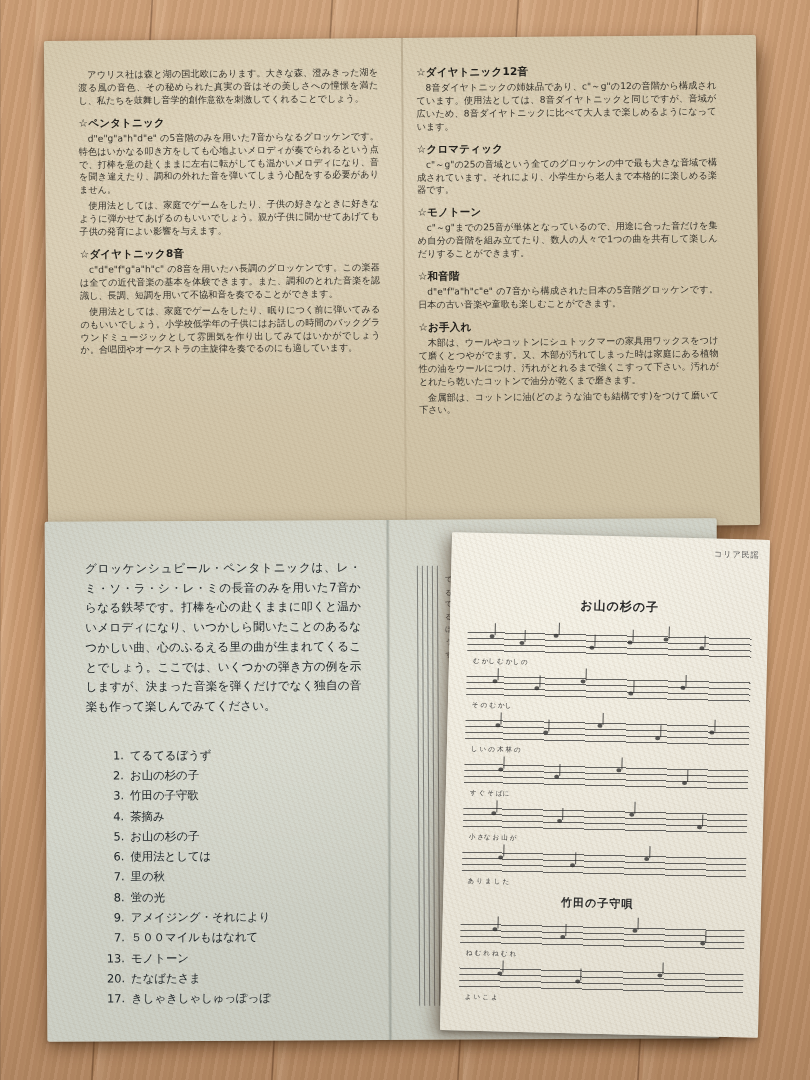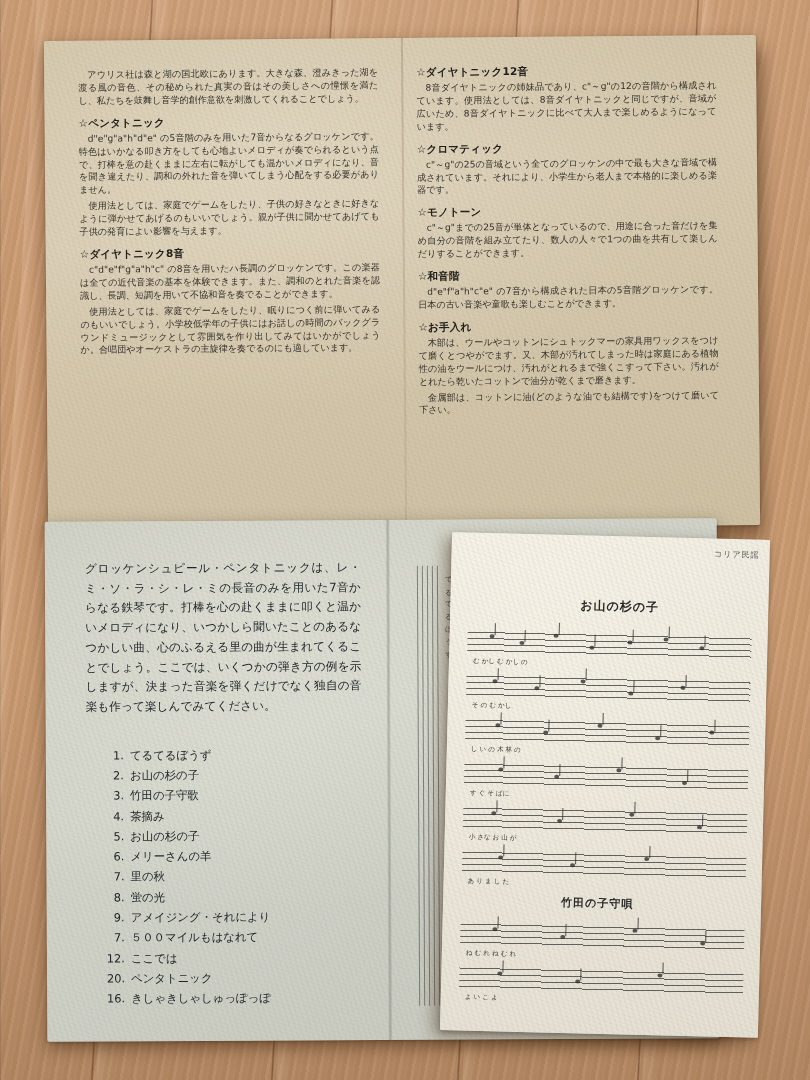--- a/index.html
+++ b/index.html
@@ -351,48 +351,48 @@
         <li>
             <span class="song-num">4.</span>
             <span>茶摘み</span>
           </li>
         <li>
             <span class="song-num">5.</span>
             <span>お山の杉の子</span>
           </li>
         <li>
             <span class="song-num">6.</span>
-            <span>メリーさんの羊</span>
+            <span>使用法としては</span>
           </li>
         <li>
             <span class="song-num">7.</span>
             <span>里の秋</span>
           </li>
         <li>
             <span class="song-num">8.</span>
             <span>蛍の光</span>
           </li>
         <li>
             <span class="song-num">9.</span>
             <span>アメイジング・それにより</span>
           </li>
         <li>
             <span class="song-num">7.</span>
             <span>５００マイルもはなれて</span>
           </li>
         <li>
-            <span class="song-num">12.</span>
-            <span>ここでは</span>
+            <span class="song-num">13.</span>
+            <span>モノトーン</span>
           </li>
         <li>
             <span class="song-num">20.</span>
-            <span>ペンタトニック</span>
-          </li>
-        <li>
-            <span class="song-num">16.</span>
+            <span>たなばたさま</span>
+          </li>
+        <li>
+            <span class="song-num">17.</span>
             <span>きしゃきしゃしゅっぽっぽ</span>
           </li>
       </ul>
     </div>
 
     <div id="score-left">
       <div class="vline" style="left: 10px; top: 28px; height: 440px;"></div>
       <div class="vline" style="left: 15px; top: 28px; height: 440px;"></div>
       <div class="vline" style="left: 20px; top: 28px; height: 440px;"></div>
       <div class="vline" style="left: 25px; top: 28px; height: 440px;"></div>

